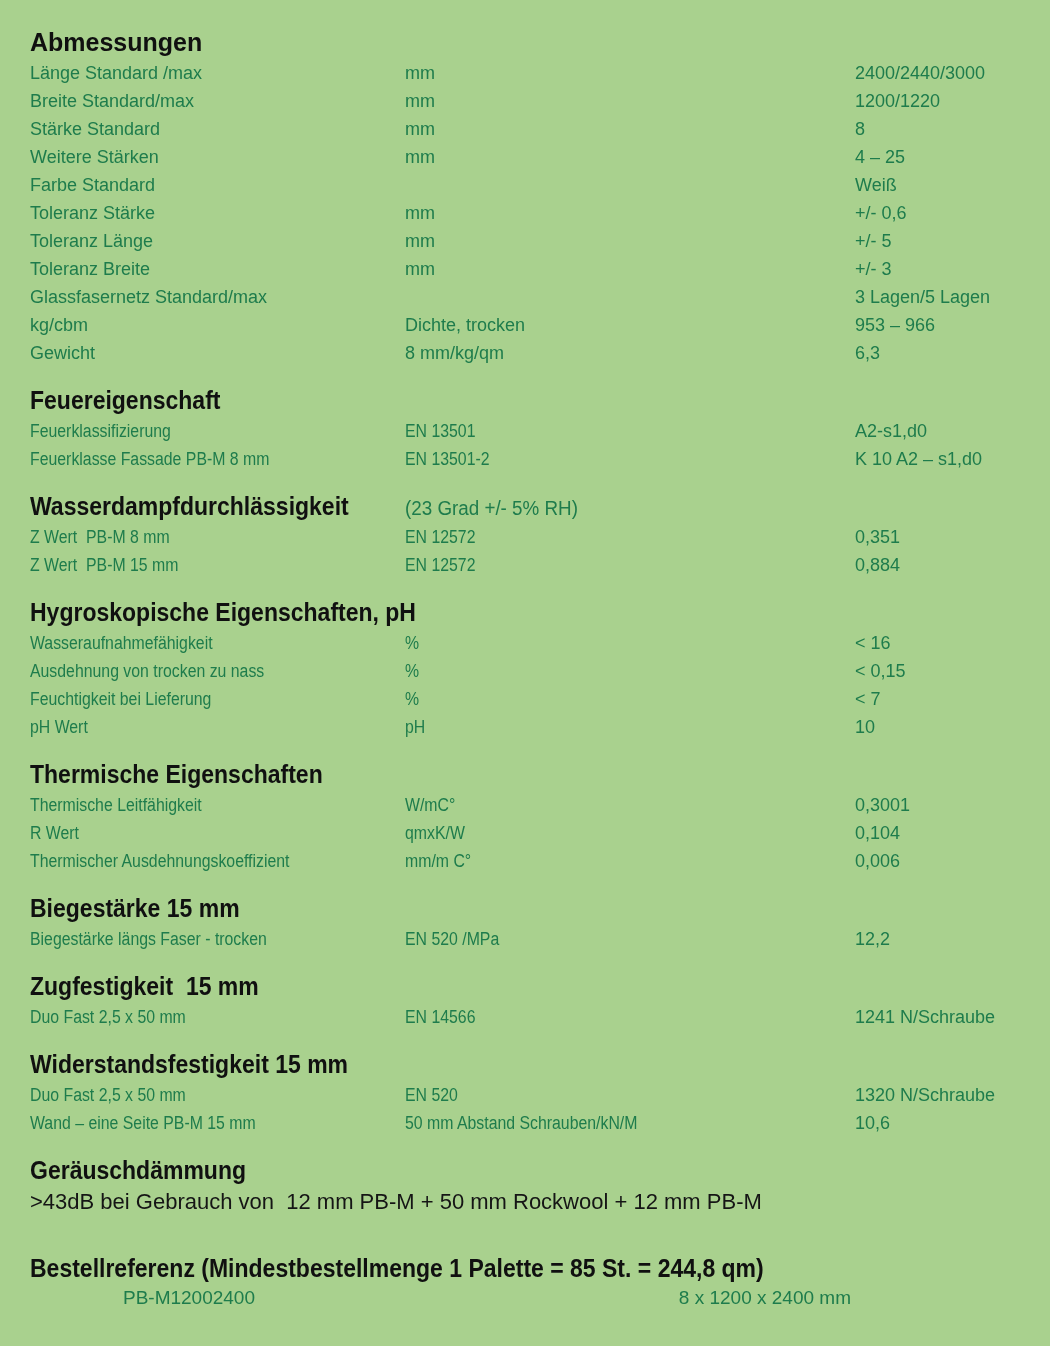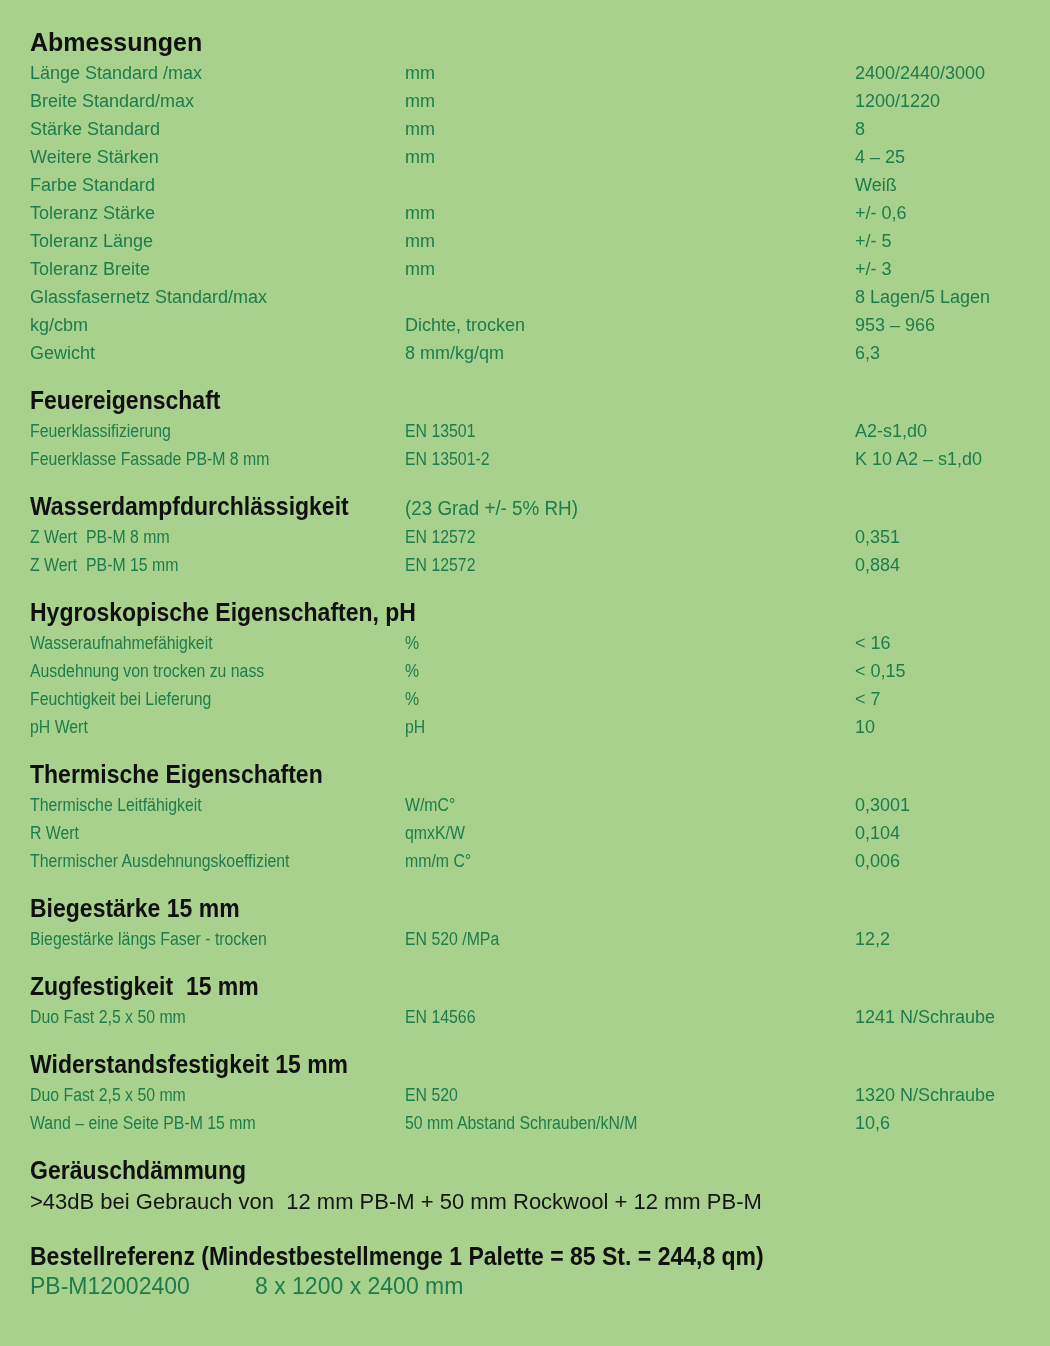--- a/index.html
+++ b/index.html
@@ -15,21 +15,21 @@
     color: #1E7C4C;
   }
   .page {
     box-sizing: border-box;
     width: 851px;
     height: 1346px;
     padding: 26px 0 0 30px;
   }
   .section { margin-top: 17px; }
   .section:first-child { margin-top: 0; }
-  .section.gap-lg { margin-top: 24px; }
+  .section.gap-lg { margin-top: 36px; text-align: right; }
 
   .heading-line {
     display: grid;
     grid-template-columns: 375px auto;
     align-items: baseline;
   }
   .title {
     margin: 0;
     font-size: 25px;
     line-height: 32px;
@@ -67,21 +67,21 @@
     font-size: 22px;
     line-height: 28px;
     margin-top: 2px;
     color: #151515;
     white-space: pre;
   }
 
   .order-row {
     display: grid;
     grid-template-columns: 225px auto;
-    font-size: 23px;
+    font-size: 19px;
     line-height: 28px;
     white-space: pre;
   }
 </style>
 </head>
 <body>
 
 <div class="page">
 
   <section class="section">
@@ -90,21 +90,21 @@
     </div>
     <div class="rows">
         <div class="row"><span class="cell label-cell">Länge Standard /max</span><span class="cell unit-cell">mm</span><span class="cell value-cell">2400/2440/3000</span></div>
         <div class="row"><span class="cell label-cell">Breite Standard/max</span><span class="cell unit-cell">mm</span><span class="cell value-cell">1200/1220</span></div>
         <div class="row"><span class="cell label-cell">Stärke Standard</span><span class="cell unit-cell">mm</span><span class="cell value-cell">8</span></div>
         <div class="row"><span class="cell label-cell">Weitere Stärken</span><span class="cell unit-cell">mm</span><span class="cell value-cell">4 – 25</span></div>
         <div class="row"><span class="cell label-cell">Farbe Standard</span><span class="cell unit-cell"></span><span class="cell value-cell">Weiß</span></div>
         <div class="row"><span class="cell label-cell">Toleranz Stärke</span><span class="cell unit-cell">mm</span><span class="cell value-cell">+/- 0,6</span></div>
         <div class="row"><span class="cell label-cell">Toleranz Länge</span><span class="cell unit-cell">mm</span><span class="cell value-cell">+/- 5</span></div>
         <div class="row"><span class="cell label-cell">Toleranz Breite</span><span class="cell unit-cell">mm</span><span class="cell value-cell">+/- 3</span></div>
-        <div class="row"><span class="cell label-cell">Glassfasernetz Standard/max</span><span class="cell unit-cell"></span><span class="cell value-cell">8 Lagen/5 Lagen</span></div>
+        <div class="row"><span class="cell label-cell">Glassfasernetz Standard/max</span><span class="cell unit-cell"></span><span class="cell value-cell">3 Lagen/5 Lagen</span></div>
         <div class="row"><span class="cell unit-cell">kg/cbm</span><span class="cell label-cell">Dichte, trocken</span><span class="cell value-cell">953 – 966</span></div>
         <div class="row"><span class="cell label-cell">Gewicht</span><span class="cell unit-cell">8 mm/kg/qm</span><span class="cell value-cell">6,3</span></div>
       </div>
   </section>
 
   <section class="section narrow">
     <div class="heading-line">
       <h2 class="title">Feuereigenschaft</h2>
     </div>
     <div class="rows">

